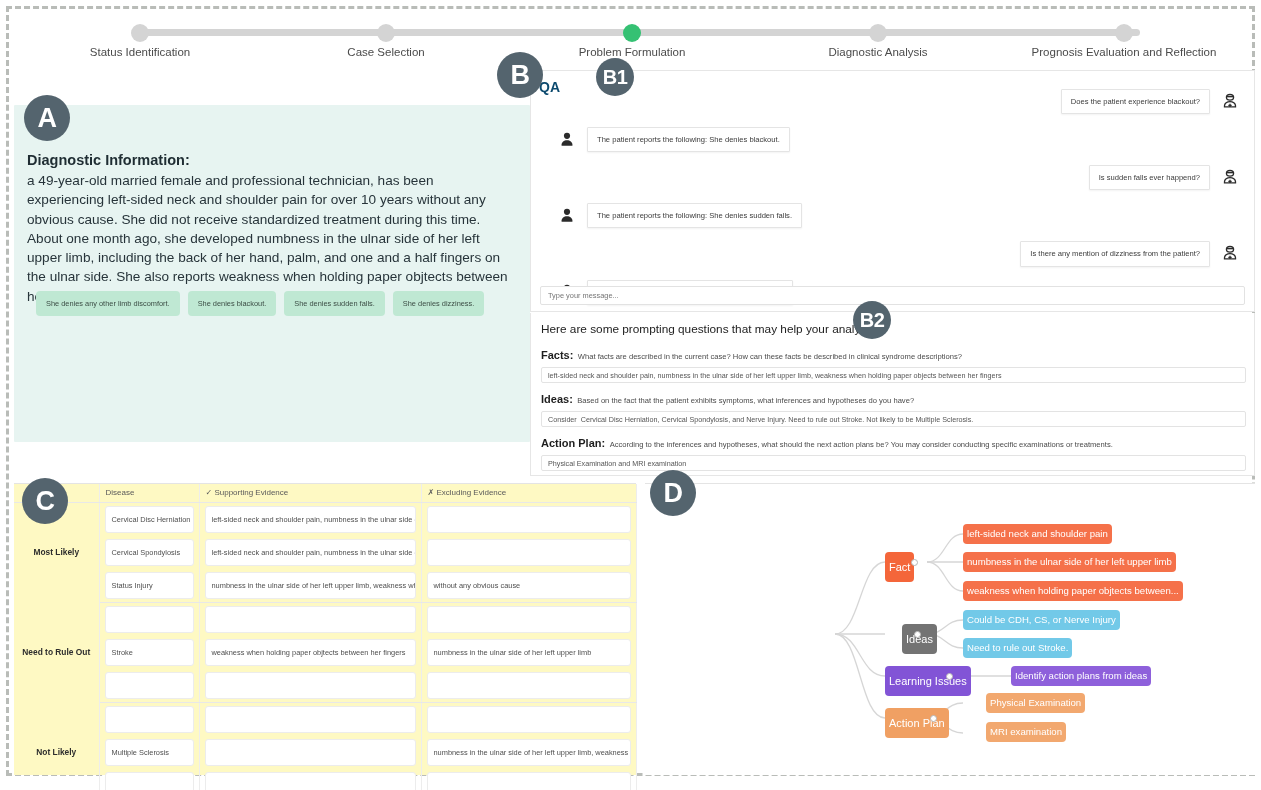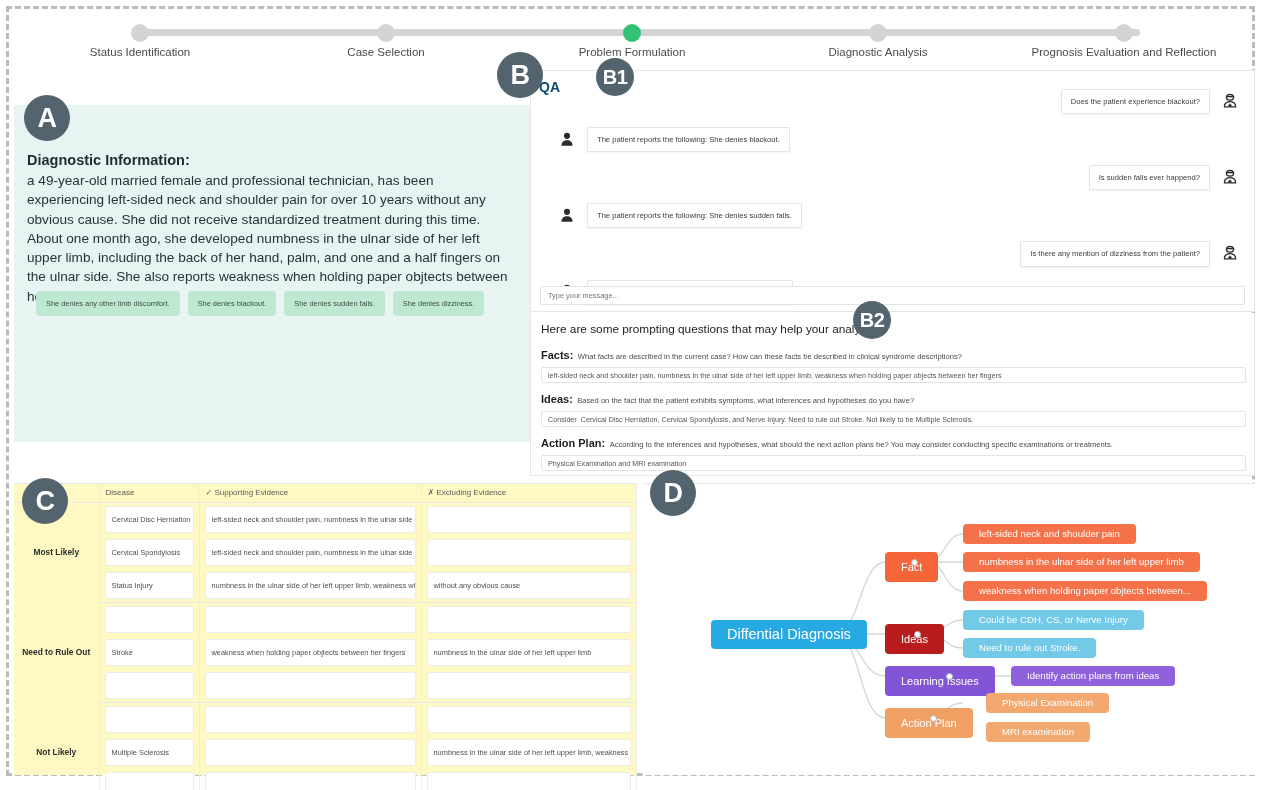--- a/index.html
+++ b/index.html
@@ -268,21 +268,21 @@
     border-top: 1px solid #e4e4e4;
     overflow: hidden;
   }
   .mm-svg { position: absolute; left:0; top:0; }
   .node {
     position: absolute;
     border-radius: 4px;
     color: #fff;
     display: flex;
     align-items: center;
-    padding: 0 16px;
+    padding: 0 4px;
     white-space: nowrap;
     line-height: 1;
   }
   .n-root { font-size: 14.5px; height: 29px; background: #27a9e3; }
   .n-branch { font-size: 11px; height: 30px; }
   .n-leaf { font-size: 9.6px; height: 20px; }
   .n-toggle {
     position: absolute;
     width: 7px; height: 7px;
     border: 1px solid #b6b6b6;
@@ -584,29 +584,28 @@
         <path d="M282 150 C 300 150, 300 136, 318 136"></path>
         <path d="M282 150 C 300 150, 300 164, 318 164"></path>
 
         <path d="M300 192 L 375 192"></path>
 
         <path d="M282 234 C 300 234, 300 219, 318 219"></path>
         <path d="M282 234 C 300 234, 300 249, 318 249"></path>
       </g>
     </svg>
 
-    <div class="node n-root" style="left:66px; top:136px;">Diffential Diagnosis</div>
 
     <div class="node n-branch" style="left:240px; top:68px; background:#f4663a;">Fact</div>
     <div class="n-toggle" style="left:266px; top:75px;"></div>
     <div class="node n-leaf" style="left:318px; top:40px; background:#f5714a;">left-sided neck and shoulder pain</div>
     <div class="node n-leaf" style="left:318px; top:68px; background:#f5714a;">numbness in the ulnar side of her left upper limb</div>
     <div class="node n-leaf" style="left:318px; top:97px; background:#f5714a;">weakness when holding paper objtects between...</div>
 
-    <div class="node n-branch" style="left:240px; top:140px; background:#b91c1c;">Ideas</div>
+    <div class="node n-branch" style="left:257px; top:140px; background:#737373;">Ideas</div>
     <div class="n-toggle" style="left:269px; top:147px;"></div>
     <div class="node n-leaf" style="left:318px; top:126px; background:#72c9e8;">Could be CDH, CS, or Nerve Injury</div>
     <div class="node n-leaf" style="left:318px; top:154px; background:#72c9e8;">Need to rule out Stroke.</div>
 
     <div class="node n-branch" style="left:240px; top:182px; background:#8254d6;">Learning Issues</div>
     <div class="n-toggle" style="left:301px; top:189px;"></div>
     <div class="node n-leaf" style="left:366px; top:182px; background:#8e60db;">Identify action plans from ideas</div>
 
     <div class="node n-branch" style="left:240px; top:224px; background:#f0a063;">Action Plan</div>
     <div class="n-toggle" style="left:285px; top:231px;"></div>

